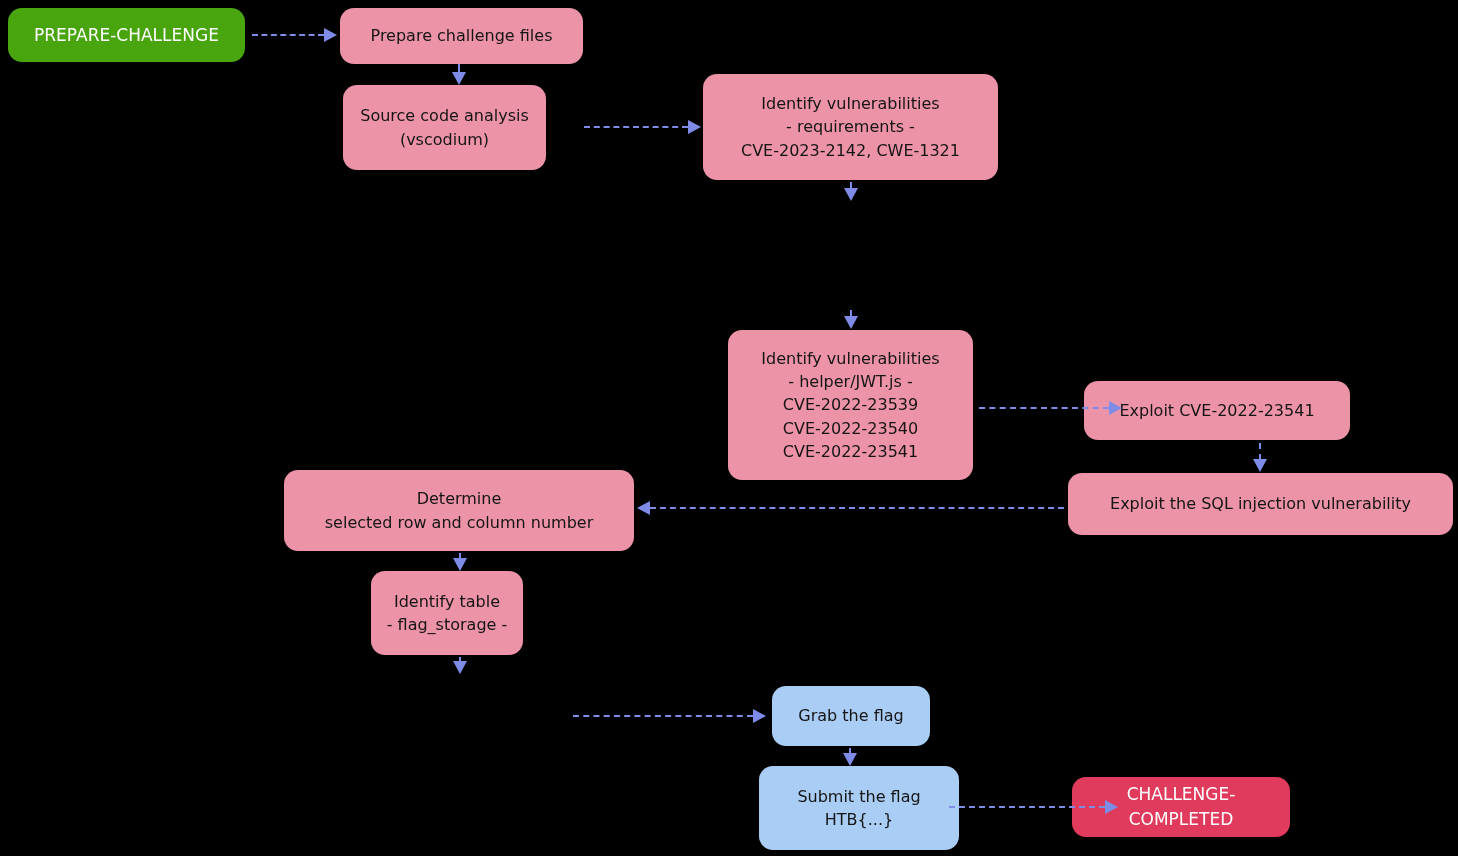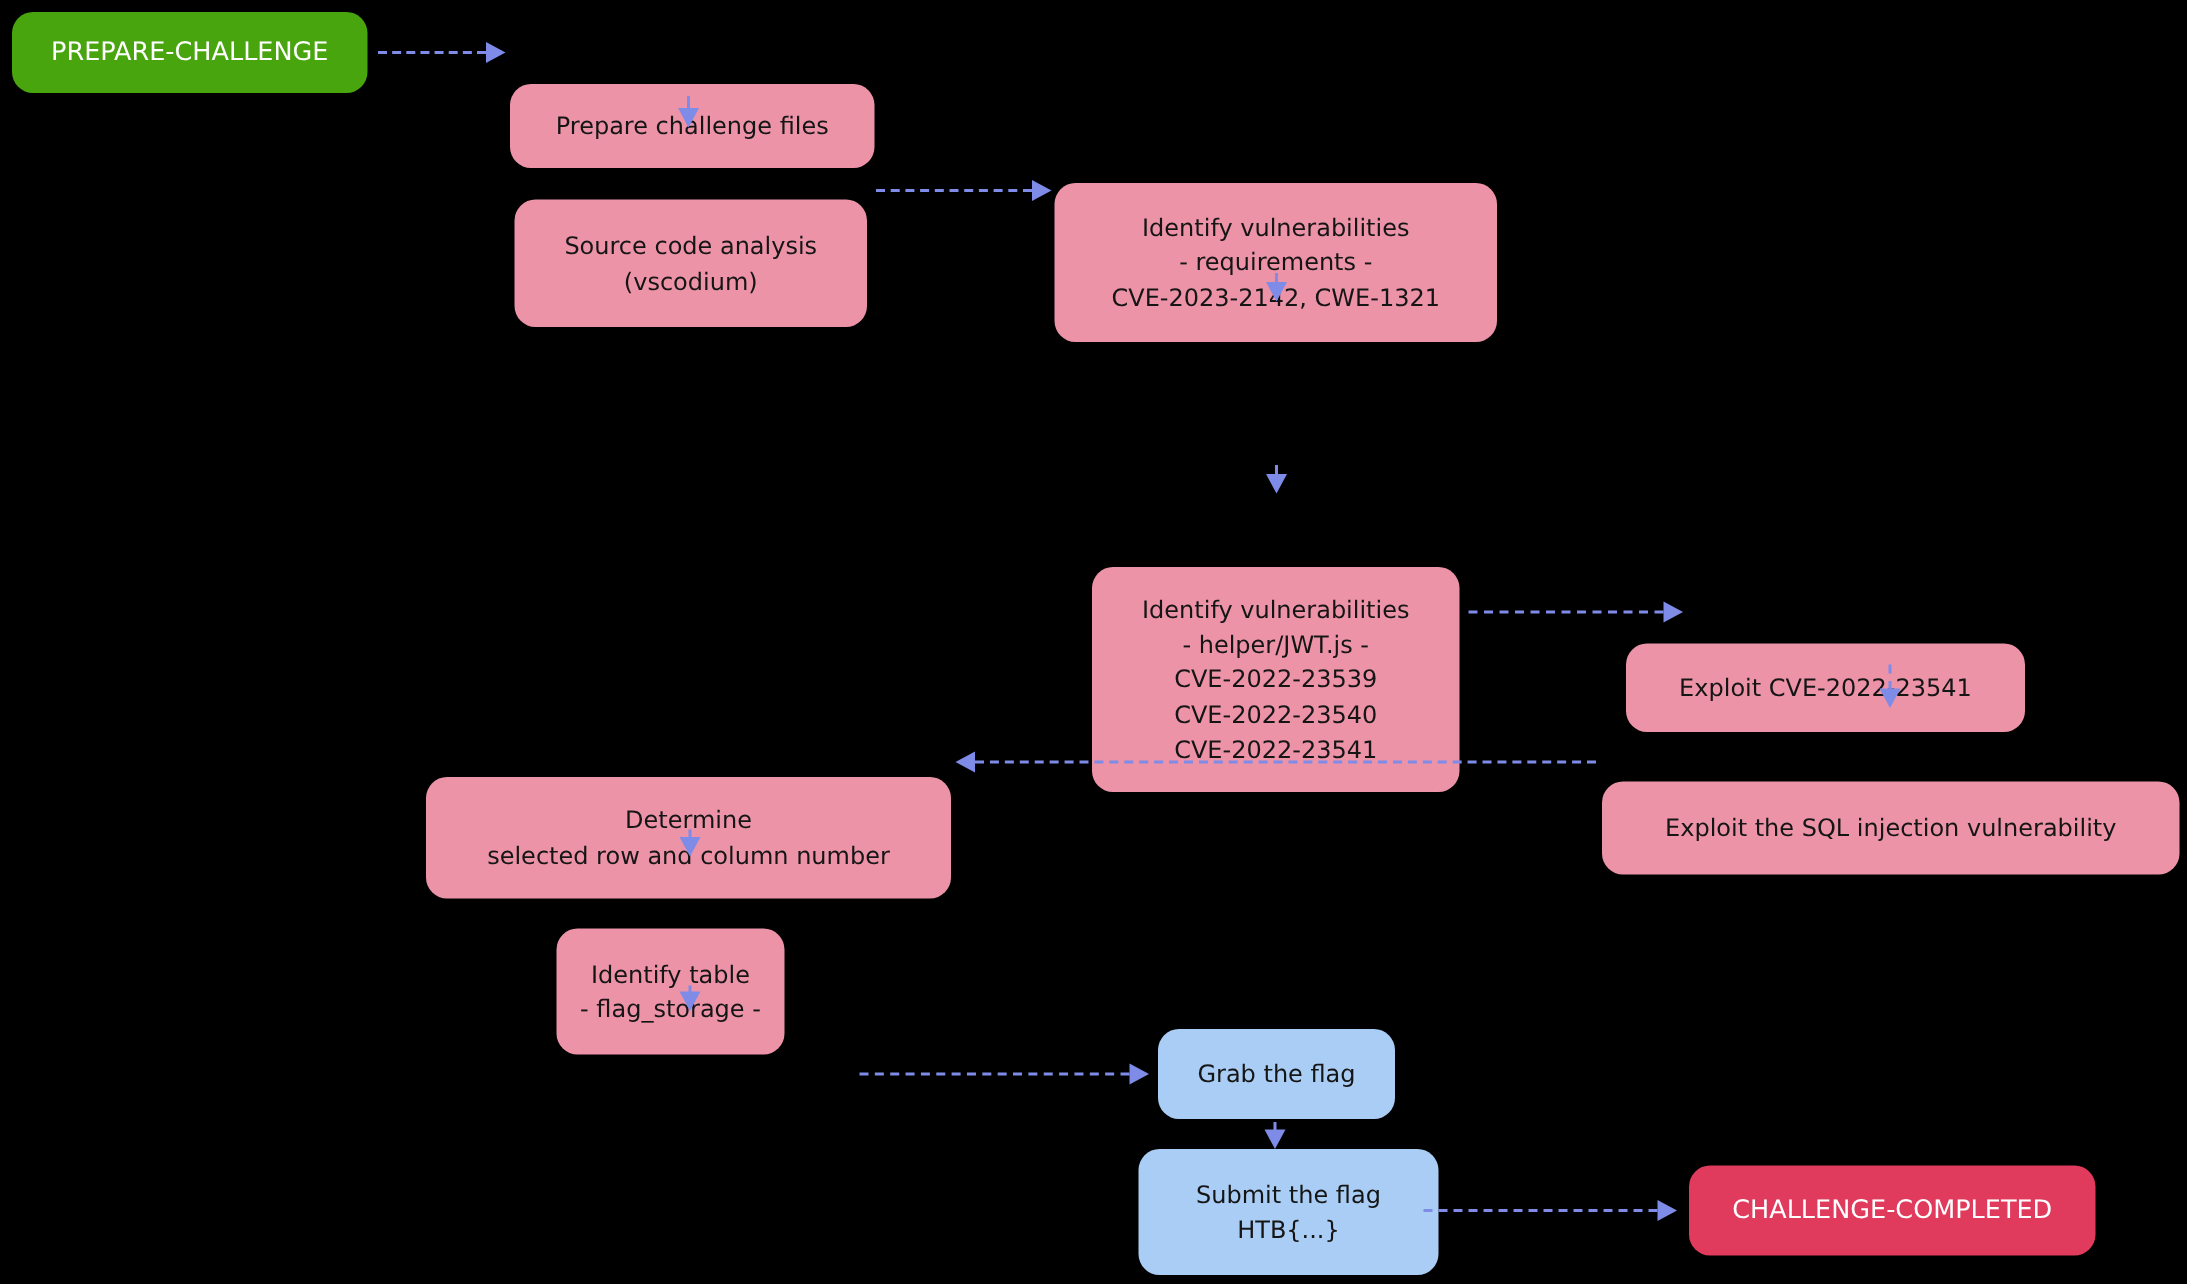--- a/index.html
+++ b/index.html
@@ -3,47 +3,47 @@
 <meta charset="utf-8">
 <style>
   html,body{margin:0;padding:0;}
   body{background:#000;font-family:"DejaVu Sans","Liberation Sans",sans-serif;}
   .canvas{position:relative;width:1458px;height:856px;background:var(--bg,#000);overflow:hidden;border-radius:24px;}
   .node{
     position:absolute;display:flex;align-items:center;justify-content:center;
     text-align:center;border-radius:14px;color:#151515;font-size:16px;line-height:1.45;
     white-space:pre-line;padding:6px 12px;box-sizing:border-box;
   }
-  .task{background:var(--task,#ec93a8);margin-top:48px;}
+  .task{background:var(--task,#ec93a8);}
   .action{background:var(--action,#a9cdf4);}
   .start{background:var(--start,#48a50e);color:#fff;font-size:17px;}
   .end{background:var(--end,#e03a5c);color:#fff;font-size:17px;}
   .hline{position:absolute;border-top:2px dashed var(--edge,#7e8ce8);}
   .vline{position:absolute;border-left:2px solid var(--edge,#7e8ce8);}
   .vline.dash{border-left-style:dashed;}
   .arr{position:absolute;width:0;height:0;}
   .arr.right{border-top:7px solid transparent;border-bottom:7px solid transparent;border-left:13px solid var(--edge,#7e8ce8);}
   .arr.left{border-top:7px solid transparent;border-bottom:7px solid transparent;border-right:13px solid var(--edge,#7e8ce8);}
   .arr.down{border-left:7px solid transparent;border-right:7px solid transparent;border-top:13px solid var(--edge,#7e8ce8);}
 
   
   .n1{left:8px;top:8px;width:237px;height:54px;}
   .n2{left:340px;top:8px;width:243px;height:56px;}
-  .n3{left:343px;top:85px;width:235px;height:85px;}
+  .n3{left:343px;top:85px;width:203px;height:85px;}
   .n4{left:703px;top:74px;width:295px;height:106px;}
   .n5{left:671px;top:202px;width:360px;height:106px;}
   .n6{left:728px;top:330px;width:245px;height:150px;}
   .n7{left:1084px;top:381px;width:266px;height:59px;}
   .n8{left:1068px;top:473px;width:385px;height:62px;}
   .n9{left:284px;top:470px;width:350px;height:81px;}
   .n10{left:371px;top:571px;width:152px;height:84px;}
   .n11{left:353px;top:673px;width:214px;height:85px;}
   .n12{left:772px;top:686px;width:158px;height:60px;}
   .n13{left:759px;top:766px;width:200px;height:84px;}
-  .n14{left:1126px;top:777px;width:271px;height:60px;}
+  .n14{left:1072px;top:777px;width:218px;height:60px;}
 
   
   .e1l{left:252px;top:34px;width:72px;}    .e1h{left:324px;top:28px;}
   .e2l{left:458px;top:64px;height:10px;}   .e2h{left:452px;top:72px;}
   .e3l{left:584px;top:126px;width:104px;}  .e3h{left:688px;top:120px;}
   .e4l{left:850px;top:182px;height:8px;}   .e4h{left:844px;top:188px;}
   .e5l{left:850px;top:310px;height:8px;}   .e5h{left:844px;top:316px;}
   .e6l{left:979px;top:407px;width:130px;}  .e6h{left:1109px;top:401px;}
   .e7l{left:1259px;top:443px;height:17px;} .e7h{left:1253px;top:459px;}
   .e8l{left:650px;top:507px;width:414px;}  .e8h{left:637px;top:501px;}

